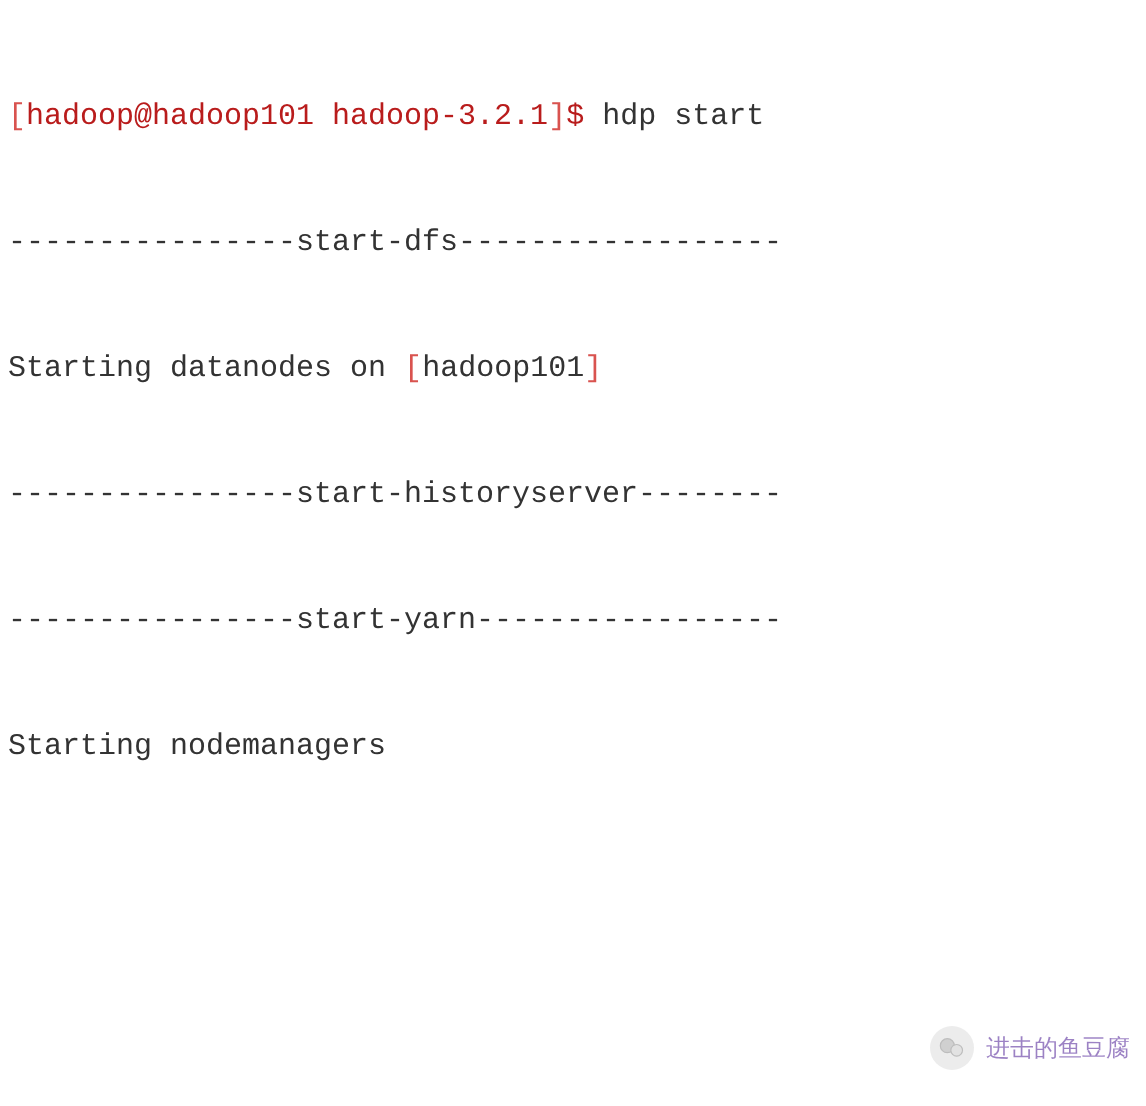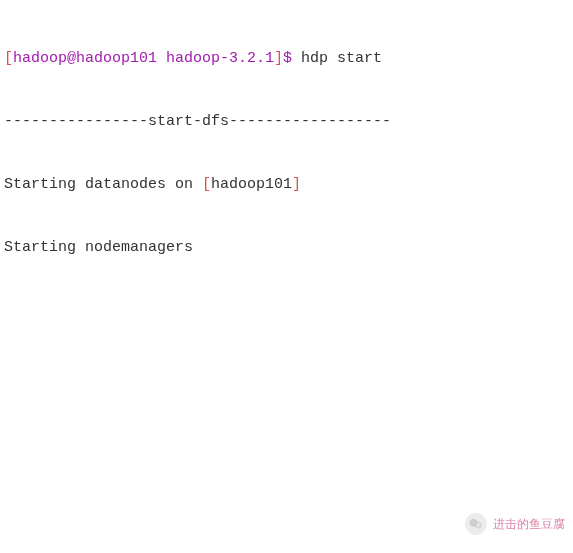--- a/index.html
+++ b/index.html
@@ -23,36 +23,36 @@
       white-space: pre-wrap;
       word-break: break-all;
     }
     .line {
       display: block;
     }
     .prompt-bracket {
       color: #d9534f;
     }
     .prompt-text {
-      color: #a21caf;
+      color: #b91c1c;
     }
     .hostname-highlight {
       color: #d9534f;
     }
     .watermark {
       position: absolute;
       right: 8px;
       bottom: 18px;
       display: flex;
       align-items: center;
       gap: 6px;
       opacity: 0.55;
       font-family: sans-serif;
       font-size: 12px;
-      color: #be185d;
+      color: #4c1d95;
     }
     .watermark-icon {
       width: 22px;
       height: 22px;
       border-radius: 50%;
       background: #ddd;
       display: flex;
       align-items: center;
       justify-content: center;
     }
@@ -63,20 +63,22 @@
       stroke: #888;
     }
   </style>
 </head>
 <body>
 
 <div class="terminal">
   <span class="line"><span class="prompt-bracket">[</span><span class="prompt-text">hadoop@hadoop101 hadoop-3.2.1</span><span class="prompt-bracket">]</span><span class="prompt-text">$ </span><span>hdp start</span></span>
   <span class="line">----------------start-dfs------------------</span>
   <span class="line"><span>Starting datanodes on </span><span class="hostname-highlight">[</span><span>hadoop101</span><span class="hostname-highlight">]</span></span>
+  <span class="line">----------------start-historyserver--------</span>
+  <span class="line">----------------start-yarn-----------------</span>
   <span class="line">Starting nodemanagers</span>
   
   
   
   
   
   
   
   
   

